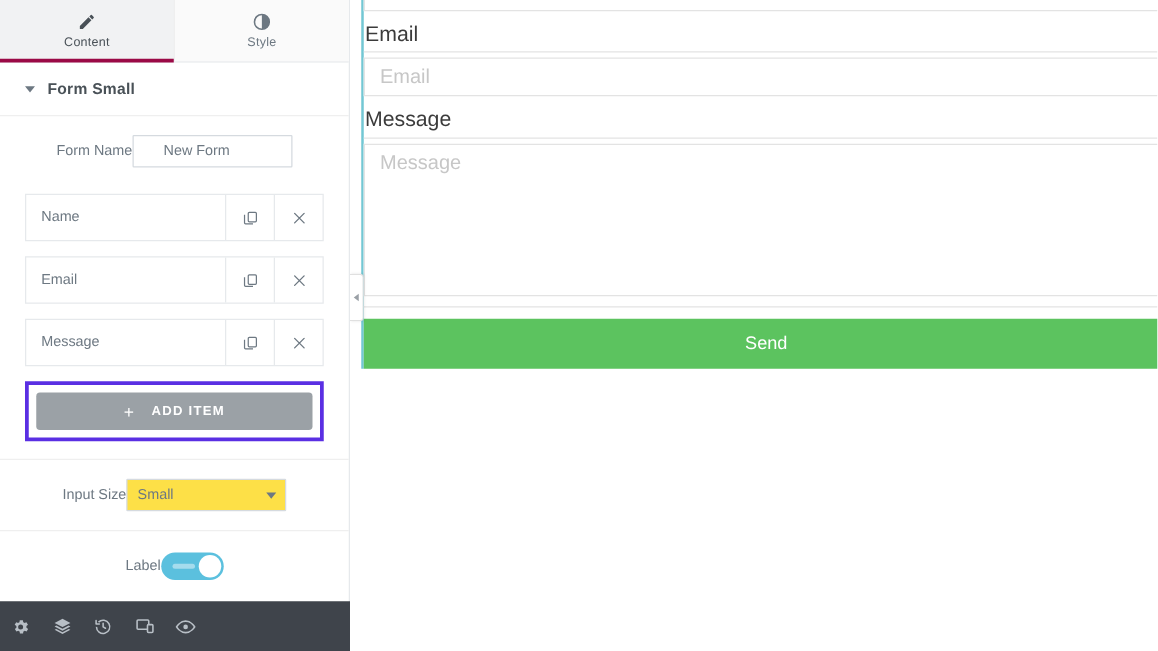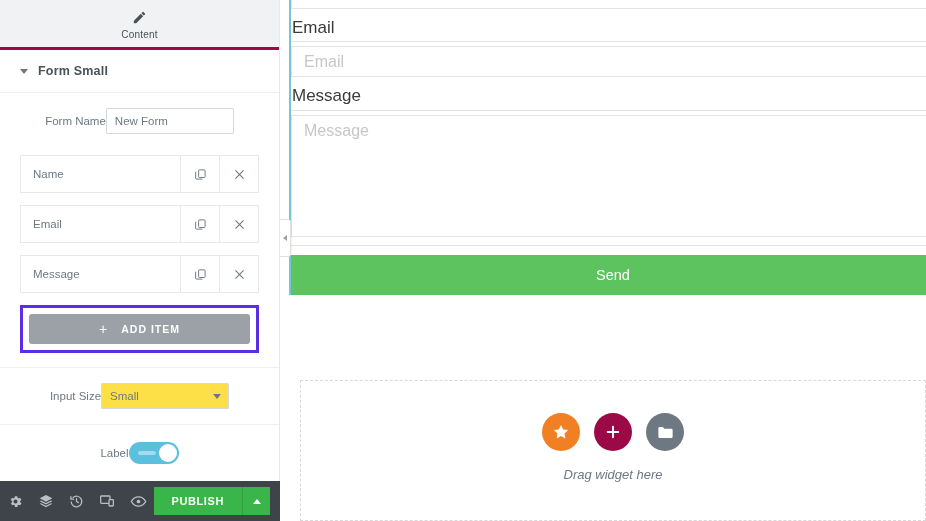--- a/index.html
+++ b/index.html
@@ -67,21 +67,21 @@
     padding: 0 20px; height: 56px;
   }
   .control-label { font-size: 11.5px; color: #6d7882; }
 
   .text-input {
     width: 128px; height: 26px;
     border: 1px solid #d5dadf;
     background: #fff;
     font-size: 11.5px; color: #6d7882;
     font-family: "Liberation Sans", sans-serif;
-    padding: 0 8px;
+    padding: 0 24px;
     outline: none;
     border-radius: 1px;
   }
 
   .select-wrap { position: relative; width: 128px; height: 26px; }
   .select-wrap select {
     width: 100%; height: 100%;
     border: 1px solid #d5dadf;
     background: #fde047;
     font-size: 11.5px; color: #6d7882;
@@ -298,20 +298,29 @@
   <div id="panel">
 
     <div id="tabs">
       <div class="tab active">
         <span class="tabicon">
           <svg width="15" height="15" viewBox="0 0 24 24" fill="#495157">
             <path d="M3 17.25V21h3.75L17.81 9.94l-3.75-3.75L3 17.25zM20.71 7.04a1 1 0 0 0 0-1.41l-2.34-2.34a1 1 0 0 0-1.41 0l-1.83 1.83 3.75 3.75 1.83-1.83z"></path>
           </svg>
         </span>
         <span class="tablabel">Content</span>
+      </div>
+      <div class="tab">
+        <span class="tabicon">
+          <svg width="15" height="15" viewBox="0 0 24 24">
+            <circle cx="12" cy="12" r="9.5" fill="none" stroke="#6d7882" stroke-width="2"></circle>
+            <path d="M12 2.5a9.5 9.5 0 0 1 0 19z" fill="#6d7882"></path>
+          </svg>
+        </span>
+        <span class="tablabel">Style</span>
       </div>
     </div>
 
     <div id="section-header">
       <span class="caret-down"></span>
       <span id="section-title">Form Small</span>
     </div>
 
     <div class="control-row">
       <span class="control-label">Form Name</span>
@@ -422,26 +431,20 @@
           <rect x="15" y="10" width="6.5" height="9.5" rx="1.2" fill="#3f444b"></rect>
         </svg>
       </span>
       <span class="bb-icon">
         <svg width="17" height="17" viewBox="0 0 24 24" fill="none" stroke="#b8bfc6" stroke-width="1.9">
           <path d="M1.8 12S5.6 5.5 12 5.5 22.2 12 22.2 12 18.4 18.5 12 18.5 1.8 12 1.8 12z"></path>
           <circle cx="12" cy="12" r="2.6" fill="#b8bfc6" stroke="none"></circle>
         </svg>
       </span>
 
-      <div id="publish-group">
-        <button id="publish-button">PUBLISH</button>
-        <span id="publish-caret">
-          <span class="caret-up-white"></span>
-        </span>
-      </div>
     </div>
 
   </div>
 
   <div id="preview">
 
     <div id="form-widget">
 
       <div class="pv-field">
         <div class="pv-input">Name</div>
@@ -461,42 +464,16 @@
 
       <div class="pv-rule"></div>
 
       <button id="send-button">Send</button>
     </div>
 
     <div id="collapse-handle">
       <span class="chev-left"></span>
     </div>
 
-    <div id="drop-zone">
-      <div id="drop-inner">
-        <div id="widget-buttons">
-
-          <span class="circle-btn" style="background:#f18024">
-            <svg width="18" height="18" viewBox="0 0 24 24" fill="#ffffff">
-              <path d="M12 2.6l2.9 5.9 6.5.95-4.7 4.6 1.1 6.45L12 17.45 6.2 20.5l1.1-6.45-4.7-4.6 6.5-.95L12 2.6z"></path>
-            </svg>
-          </span>
-
-          <span class="circle-btn" style="background:#9b0a46">
-            <svg width="18" height="18" viewBox="0 0 24 24" stroke="#ffffff" stroke-width="2.6" stroke-linecap="round">
-              <path d="M12 5v14M5 12h14"></path>
-            </svg>
-          </span>
-
-          <span class="circle-btn" style="background:#6d7882">
-            <svg width="19" height="19" viewBox="0 0 24 24" fill="#ffffff">
-              <path d="M3 6.5A1.5 1.5 0 0 1 4.5 5h4.2l1.8 2.2h9A1.5 1.5 0 0 1 21 8.7v8.8A1.5 1.5 0 0 1 19.5 19h-15A1.5 1.5 0 0 1 3 17.5v-11z"></path>
-            </svg>
-          </span>
-
-        </div>
-        <div id="drag-text">Drag widget here</div>
-      </div>
-    </div>
 
   </div>
 
 </div>
 
 </body></html>

